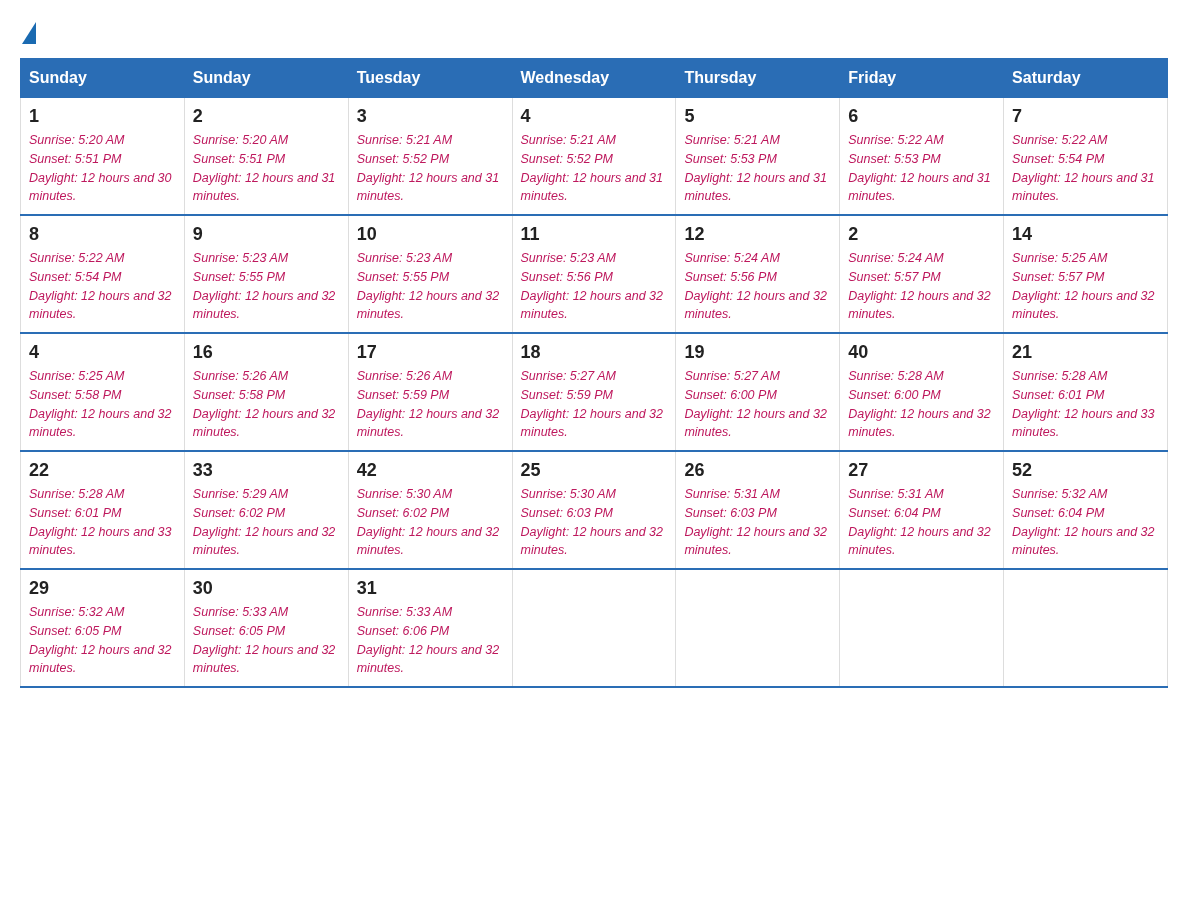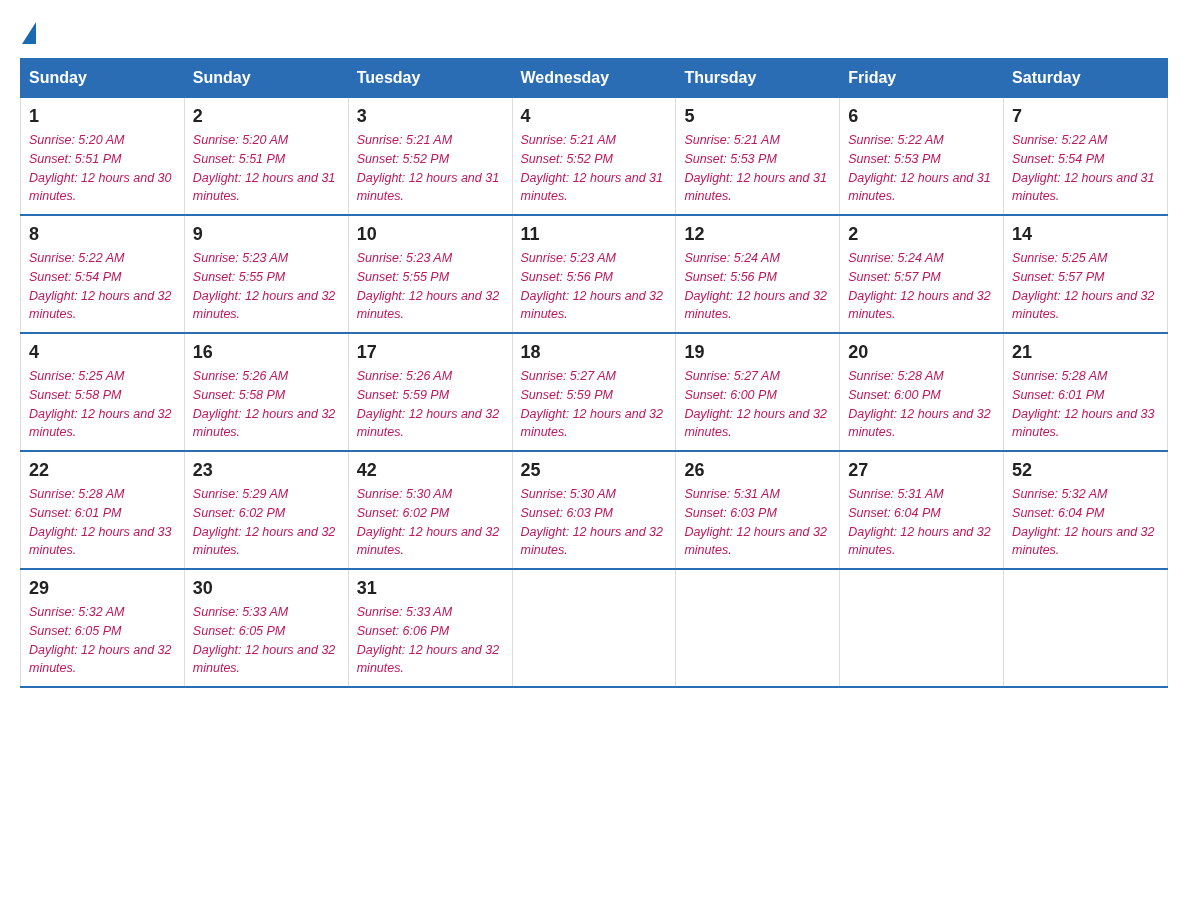--- a/index.html
+++ b/index.html
@@ -286,21 +286,21 @@
         </td>
         <td>
           <span class="day-number">19</span>
           <div class="day-info">
             Sunrise: 5:27 AM<br>
             Sunset: 6:00 PM<br>
             Daylight: 12 hours and 32 minutes.
           </div>
         </td>
         <td>
-          <span class="day-number">20</span>
+          <span class="day-number">40</span>
           <div class="day-info">
             Sunrise: 5:28 AM<br>
             Sunset: 6:00 PM<br>
             Daylight: 12 hours and 32 minutes.
           </div>
         </td>
         <td>
           <span class="day-number">21</span>
           <div class="day-info">
             Sunrise: 5:28 AM<br>
@@ -312,21 +312,21 @@
       <tr>
         <td>
           <span class="day-number">22</span>
           <div class="day-info">
             Sunrise: 5:28 AM<br>
             Sunset: 6:01 PM<br>
             Daylight: 12 hours and 33 minutes.
           </div>
         </td>
         <td>
-          <span class="day-number">23</span>
+          <span class="day-number">33</span>
           <div class="day-info">
             Sunrise: 5:29 AM<br>
             Sunset: 6:02 PM<br>
             Daylight: 12 hours and 32 minutes.
           </div>
         </td>
         <td>
           <span class="day-number">42</span>
           <div class="day-info">
             Sunrise: 5:30 AM<br>

